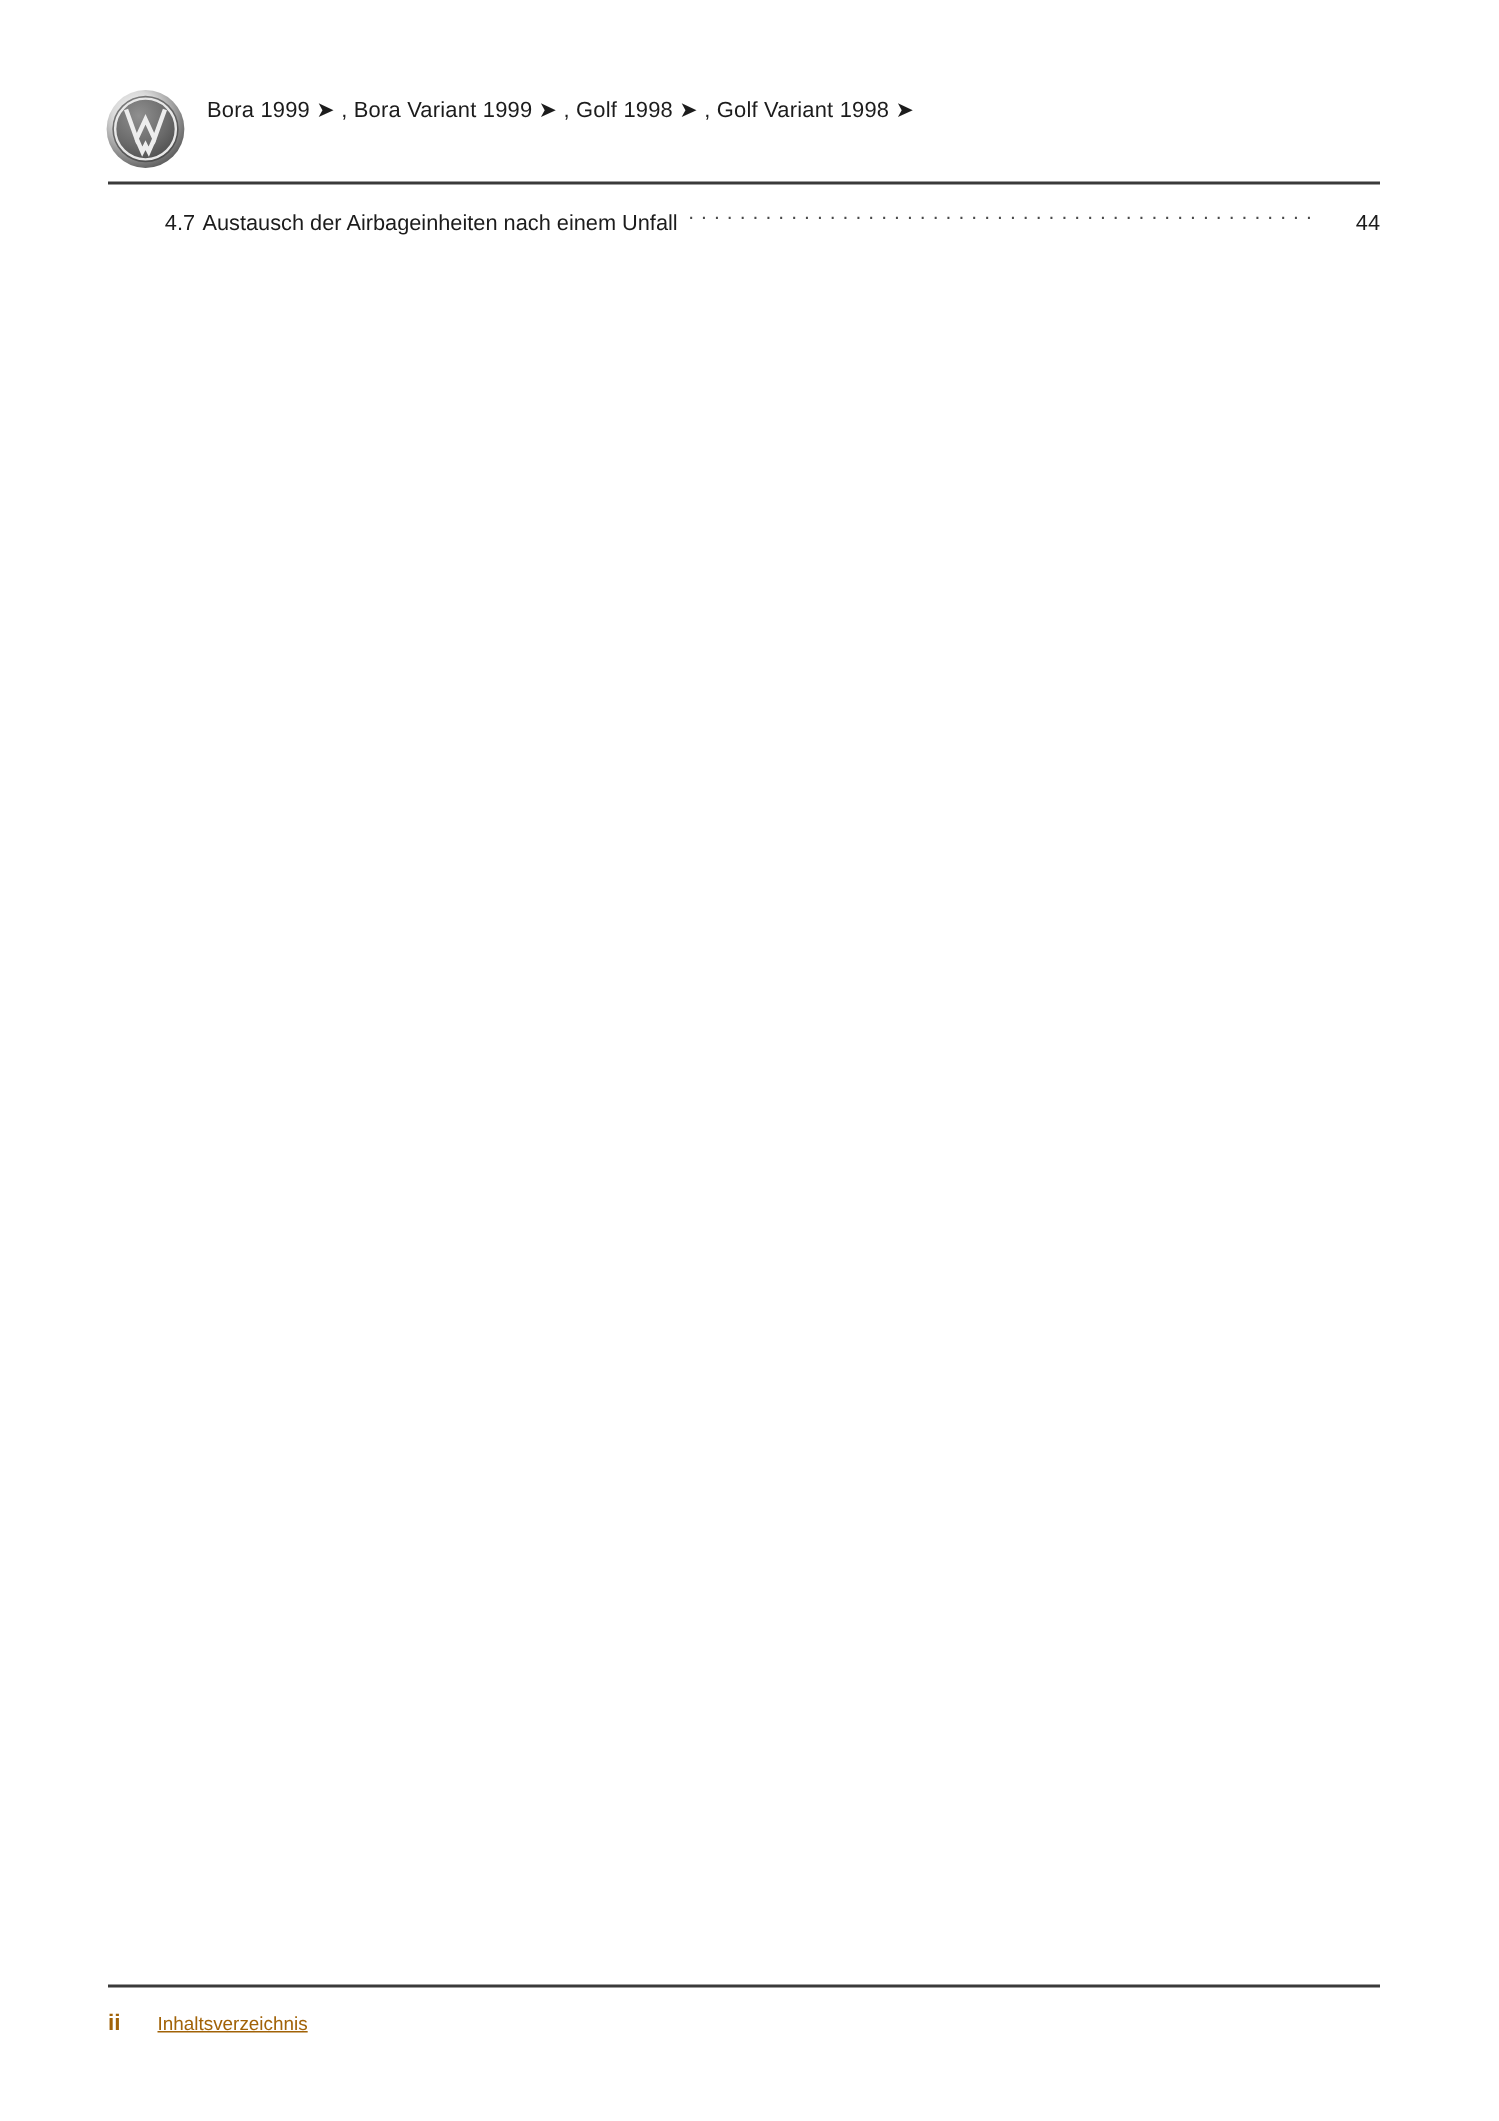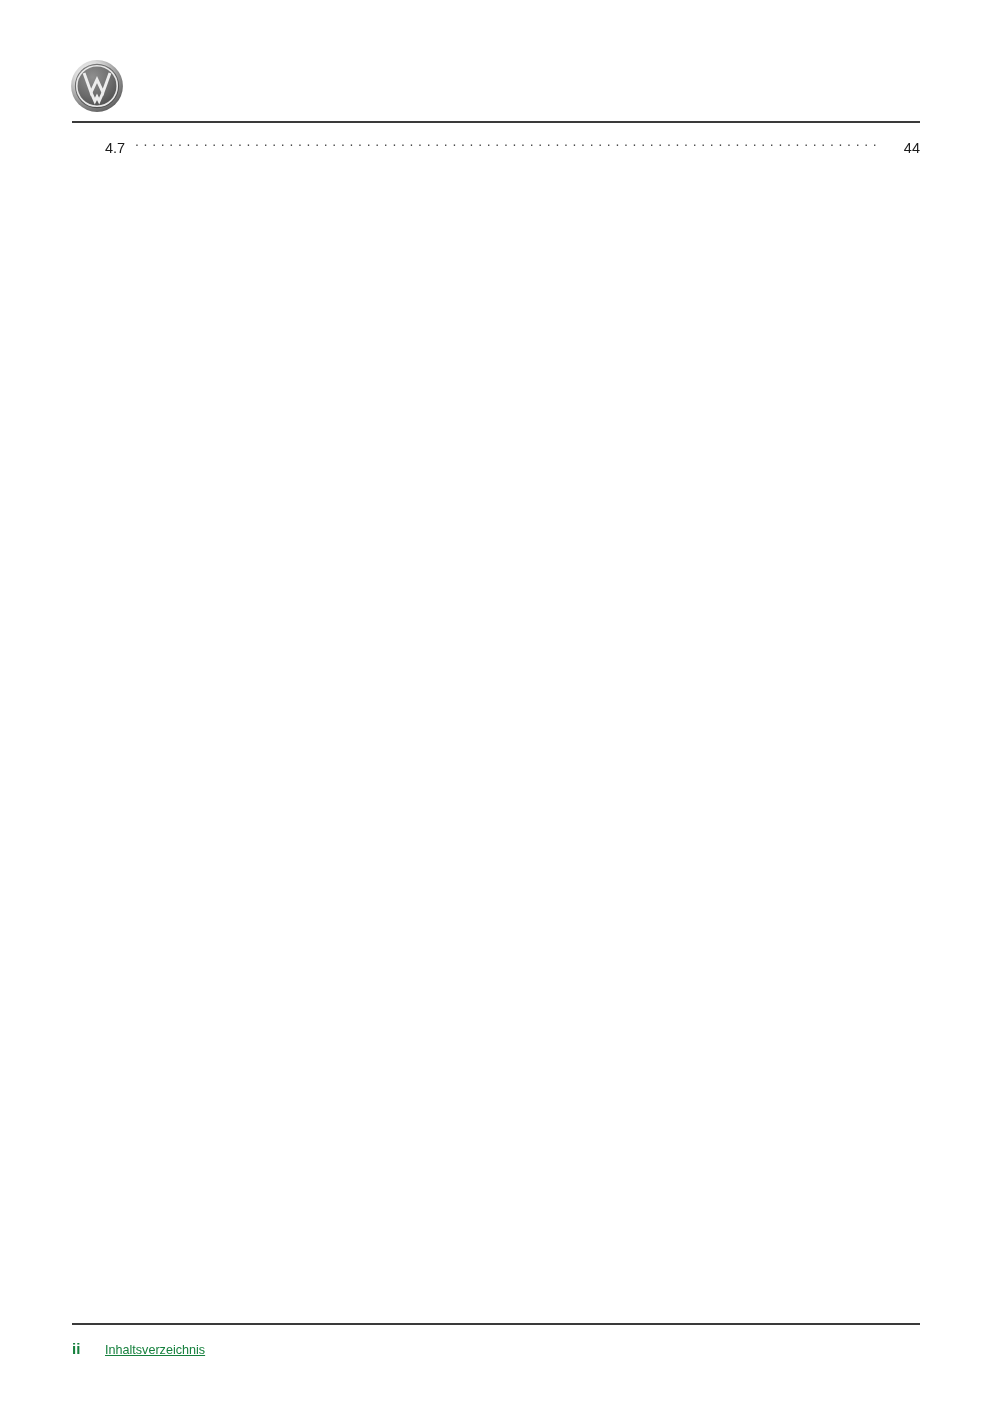--- a/index.html
+++ b/index.html
@@ -72,20 +72,21 @@
     font-size: 14.5px;
     line-height: 21.05px;
     color: #1c1c1c;
     white-space: nowrap;
   }
   .row .num {
     flex: 0 0 auto;
     width: 63px;
     padding-left: 33px;
     box-sizing: border-box;
+    text-align: center;
   }
   .row .title {
     flex: 0 0 auto;
     padding-right: 7px;
   }
   .row .leader {
     flex: 1 1 auto;
     overflow: hidden;
     height: 1em;
     position: relative;
@@ -116,21 +117,21 @@
     width: 848px;
     height: 0;
     border-top: 2.2px solid #3a3a3a;
   }
   .footer {
     position: absolute;
     left: 72px;
     top: 1340px;
     display: flex;
     align-items: baseline;
-    color: #15803d;
+    color: #a16207;
   }
   .footer .folio {
     font-size: 15px;
     font-weight: bold;
     width: 33px;
   }
   .footer .foot-label {
     font-size: 12.6px;
     text-decoration: underline;
   }
@@ -157,27 +158,29 @@
       </defs>
       <circle cx="50" cy="50" r="48" fill="url(#vwg)"></circle>
       <circle cx="50" cy="50" r="41" fill="url(#vwi)"></circle>
       <circle cx="50" cy="50" r="37.5" fill="none" stroke="#e8e8e8" stroke-width="3"></circle>
       <g fill="none" stroke="#ededed" stroke-width="5.4" stroke-linecap="butt" stroke-linejoin="miter">
         <path d="M26 26 L39 62 L50 38 L61 62 L74 26"></path>
         <path d="M39 62 L46 78 L50 70 L54 78 L61 62"></path>
       </g>
     </svg>
     <div class="header-text">
+      <div class="header-line">Bora 1999 ➤ , Bora Variant 1999 ➤ , Golf 1998 ➤ , Golf Variant 1998 ➤</div>
     </div>
   </div>
   <div class="rule-top"></div>
 
   <div class="toc" id="toc-root">
       <div class="row item">
         <span class="num">4.7</span>
+        <span class="title">Austausch der Airbageinheiten nach einem Unfall</span>
         <span class="leader"></span>
         <span class="page">44</span>
       </div>
     </div>
 
   <div class="rule-bottom"></div>
   <div class="footer">
     <span class="folio">ii</span>
     <span class="foot-label">Inhaltsverzeichnis</span>
   </div>

